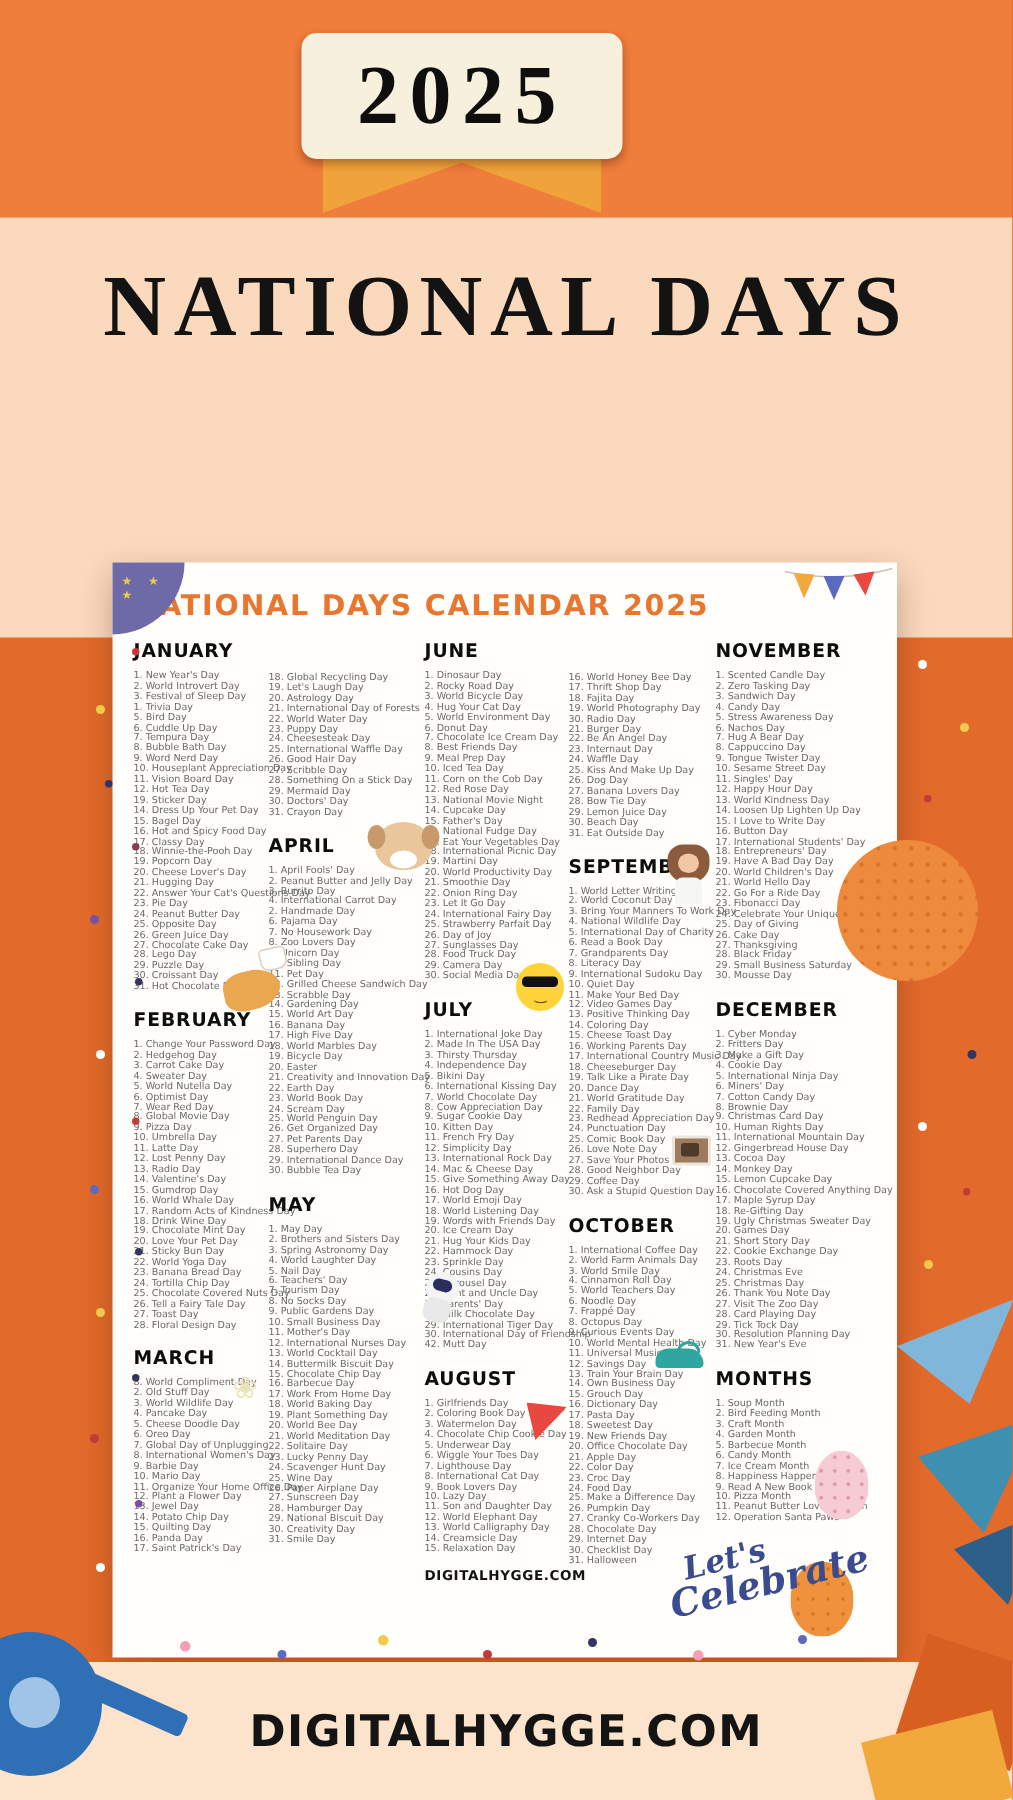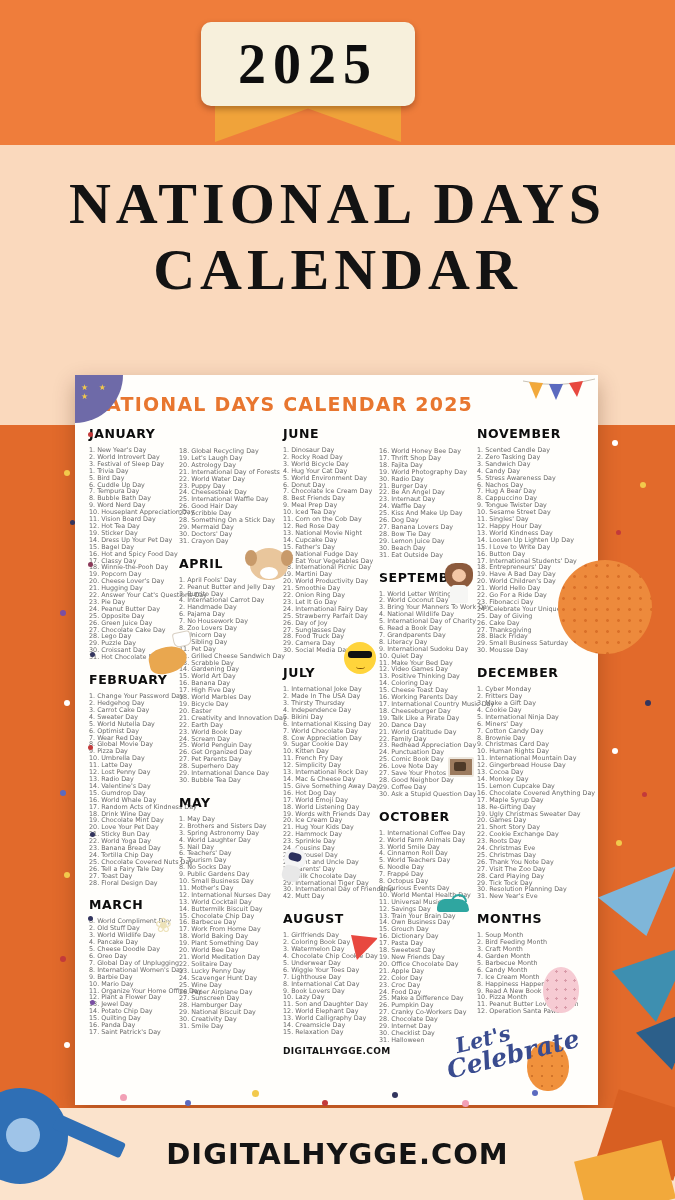--- a/index.html
+++ b/index.html
@@ -84,21 +84,20 @@
   .craft-br2 { position:absolute; top:1150px; left:580px; width:90px; height:60px; background:#F2A93B; transform:rotate(-14deg); z-index:4; }
   .dot { position:absolute; border-radius:50%; z-index:4; }
 </style>
 </head>
 <body>
 
 <div class="top-band"></div>
 <div class="hero-band">
   <div class="hero-title">
     <div>NATIONAL DAYS</div>
-    <div>CALENDAR</div>
   </div>
 </div>
 
 <div class="badge-wrap">
   <div class="ribbon"></div>
   <div class="badge">
     <span class="badge-year">2025</span>
   </div>
 </div>
 

